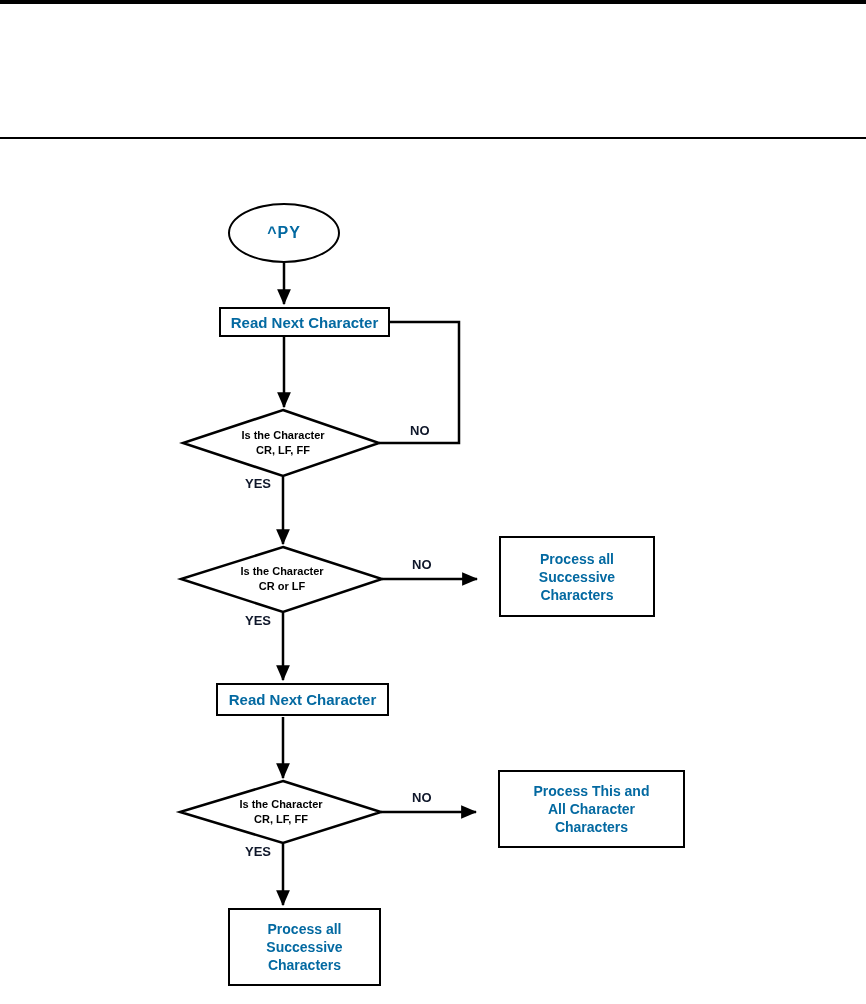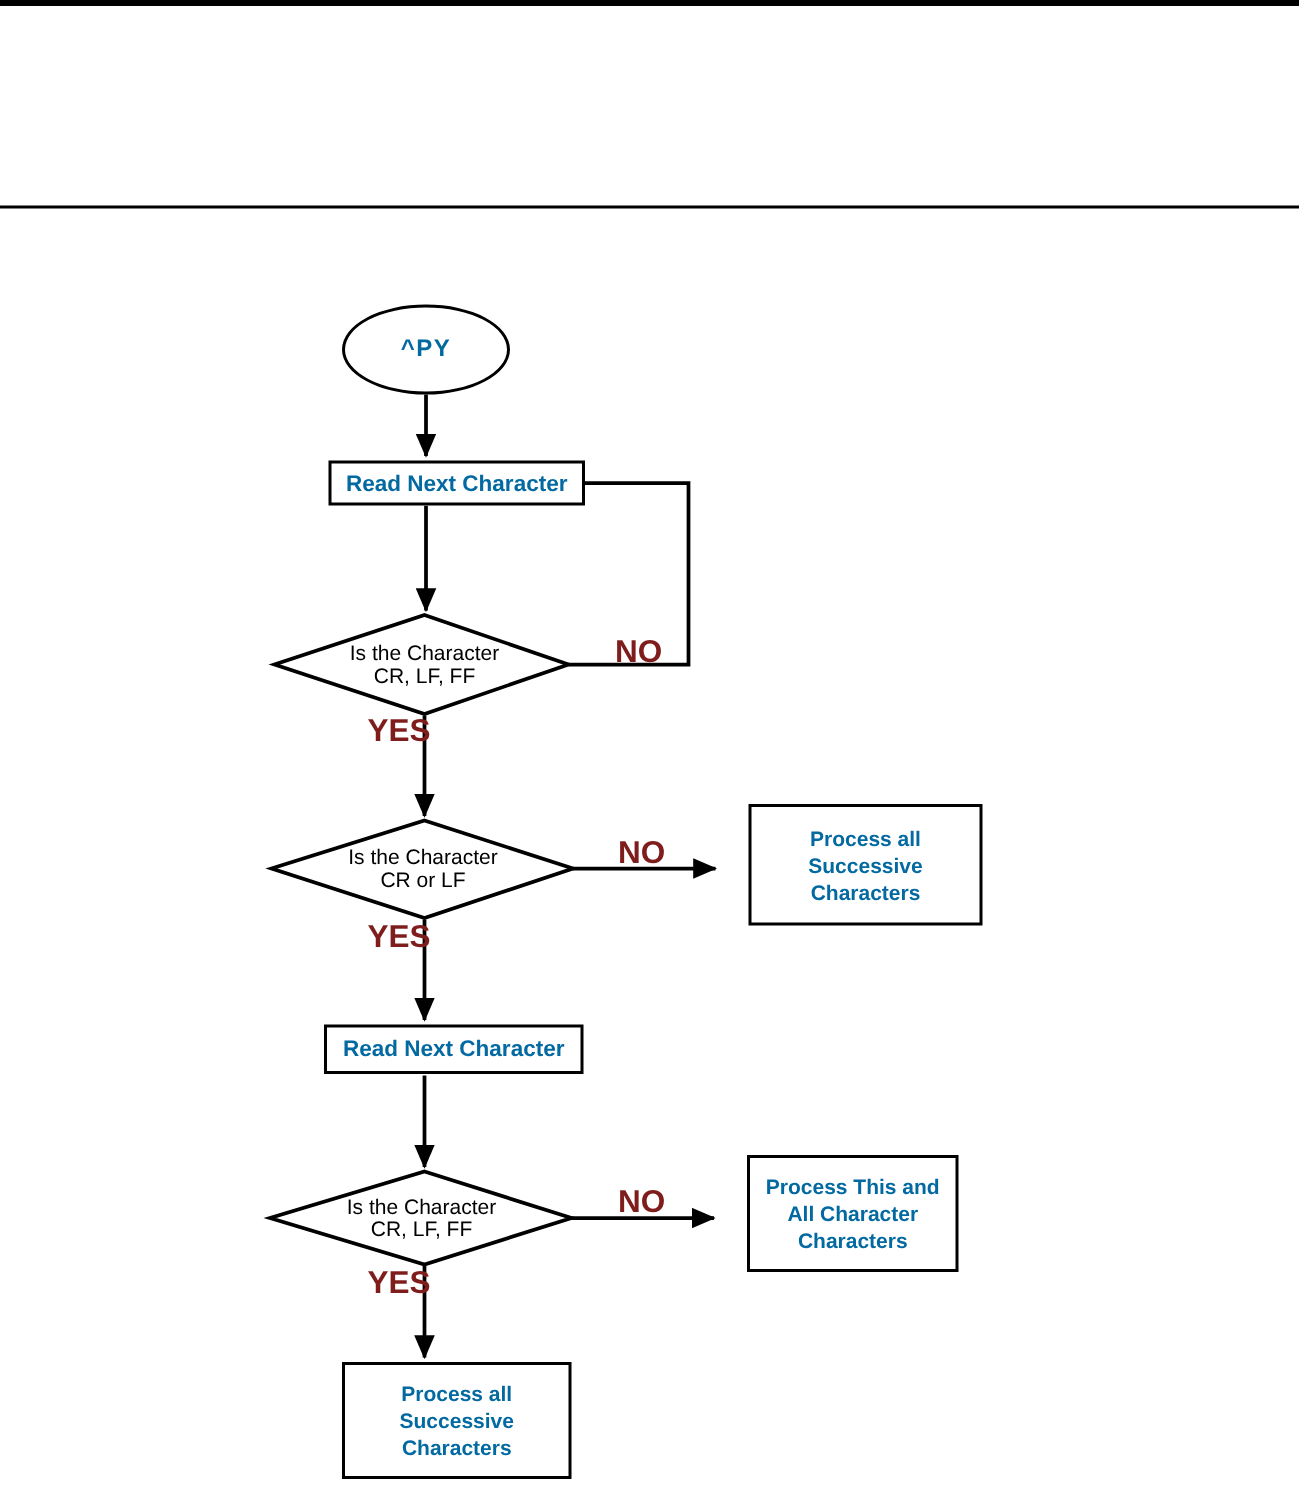--- a/index.html
+++ b/index.html
@@ -62,42 +62,42 @@
     letter-spacing: 1px;
   }
 
   .proc-box { border: 2.5px solid #000000; margin-left: 20px; }
 
   .read-1 { left: 199px; top: 307px; width: 171px; height: 30px; font-size: 15px; }
   .read-2 { left: 196px; top: 683px; width: 173px; height: 33px; font-size: 15px; }
 
   .multi { font-size: 14px; line-height: 18px; }
   .proc-all-1 { left: 479px; top: 536px; width: 156px; height: 81px; }
-  .proc-this  { left: 478px; top: 770px; width: 141px; height: 78px; text-align: center; }
+  .proc-this  { left: 478px; top: 770px; width: 187px; height: 78px; text-align: center; }
   .proc-all-2 { left: 208px; top: 908px; width: 153px; height: 78px; }
 
   .diamond-text {
     position: absolute;
     width: 200px;
     text-align: center;
-    font-weight: normal;
-    font-size: 14px;
+    font-weight: bold;
+    font-size: 11px;
     line-height: 15px;
     color: #000000;
     background: transparent;
   }
   .d1-text { left: 183px; top: 428px; }
   .d2-text { left: 182px; top: 564px; }
   .d3-text { left: 181px; top: 797px; }
 
   .branch-label {
     position: absolute;
     font-weight: bold;
-    font-size: 21px;
-    color: #7f1d1d;
+    font-size: 13px;
+    color: #0f172a;
   }
   .no-1  { left: 410px; top: 423px; }
   .yes-1 { left: 245px; top: 476px; }
   .no-2  { left: 412px; top: 557px; }
   .yes-2 { left: 245px; top: 613px; }
   .no-3  { left: 412px; top: 790px; }
   .yes-3 { left: 245px; top: 844px; }
 </style>
 </head>
 <body>

